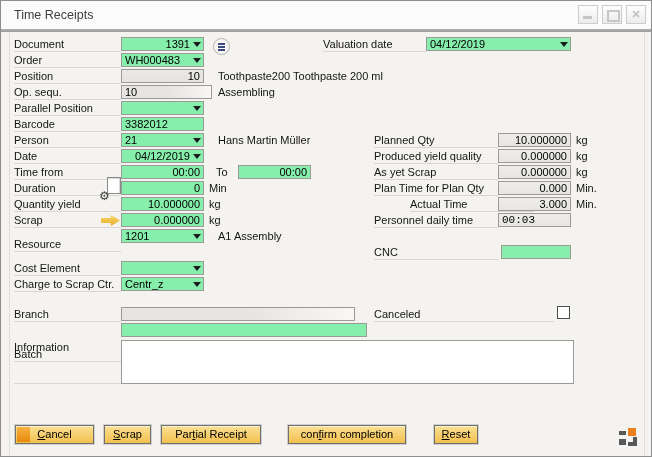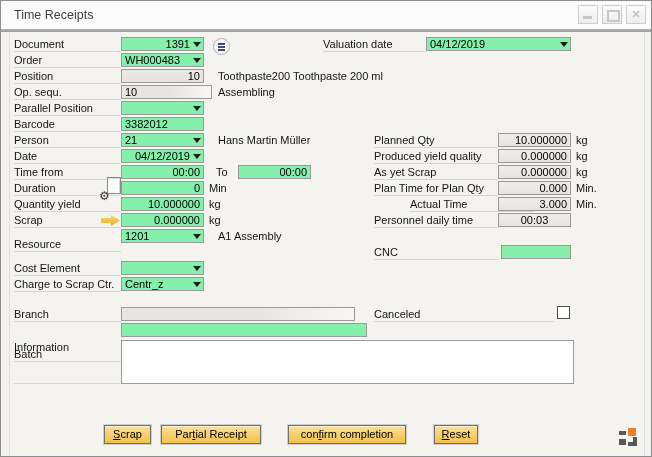--- a/index.html
+++ b/index.html
@@ -22,21 +22,21 @@
     border-bottom:1px solid var(--label_underline,#d8d6d2);box-sizing:border-box;white-space:nowrap;overflow:hidden;}
   .lab{position:absolute;height:14px;line-height:14px;font-size:11px;color:#141414;white-space:nowrap;}
   .desc{position:absolute;font-size:11px;line-height:14px;color:#141414;white-space:nowrap;}
   
   .fld{position:absolute;height:14px;box-sizing:border-box;border:1px solid var(--field_border,#9b9a98);
     background:#86efac;font-size:11px;cursor:text;}
   .fld .val{display:block;height:12px;line-height:12px;padding:0 3px;white-space:nowrap;overflow:hidden;color:#000;}
   .dd{cursor:pointer;}
   .dd .val{padding-right:13px;}
   .r .val{text-align:right;}
-  .c .val{text-align:center;}
+  .c .val{text-align:left;font-family:Liberation Mono, monospace;}
   .dis{background:linear-gradient(#eae8e5,#e5e3e0);cursor:default;}
   .fade{background:linear-gradient(to right,#e7e5e2 55%,#f8f7f6);cursor:default;}
   .sum{background:linear-gradient(#efedeb,#e7e5e2);cursor:default;}
   .arrow{position:absolute;right:2px;top:4px;width:0;height:0;
     border-left:4px solid transparent;border-right:4px solid transparent;border-top:5px solid #1a1a1a;}
   .bigbox{position:absolute;box-sizing:border-box;border:1px solid var(--field_border,#9b9a98);background:#fff;}
   .chk{position:absolute;left:556px;top:305px;width:13px;height:13px;background:#fff;
     border:1px solid #4e4e4e;box-sizing:border-box;cursor:pointer;}
   
   .circicon{position:absolute;left:212px;top:37px;width:15px;height:15px;border-radius:50%;
@@ -244,20 +244,24 @@
   <div class="ulab" style="left:13px;top:322px;width:107px;margin-top:24px;">Batch</div>
   <div class="fld" style="left:120px;top:322px;width:246px;">
     <span class="val"></span>
   </div>
 
   <div class="ulab" style="left:13px;top:339px;width:107px;height:44px;">Information</div>
   <div class="bigbox" style="left:120px;top:339px;width:453px;height:44px;">
     <span class="val"></span>
   </div>
 
+  <div class="btn" style="left:14px;width:79px;">
+    <span class="accent"></span>
+    <span><u>C</u><span>a</span><span>n</span><span>c</span><span>e</span><span>l</span></span>
+  </div>
   <div class="btn" style="left:103px;width:47px;">
     <span><u>S</u><span>c</span><span>r</span><span>a</span><span>p</span></span>
   </div>
   <div class="btn" style="left:160px;width:100px;">
     <span><span>P</span><span>a</span><span>r</span><u>t</u><span>i</span><span>a</span><span>l</span><span> </span><span>R</span><span>e</span><span>c</span><span>e</span><span>i</span><span>p</span><span>t</span></span>
   </div>
   <div class="btn" style="left:287px;width:118px;">
     <span><span>c</span><span>o</span><span>n</span><u>f</u><span>i</span><span>r</span><span>m</span><span> </span><span>c</span><span>o</span><span>m</span><span>p</span><span>l</span><span>e</span><span>t</span><span>i</span><span>o</span><span>n</span></span>
   </div>
   <div class="btn" style="left:433px;width:44px;">

